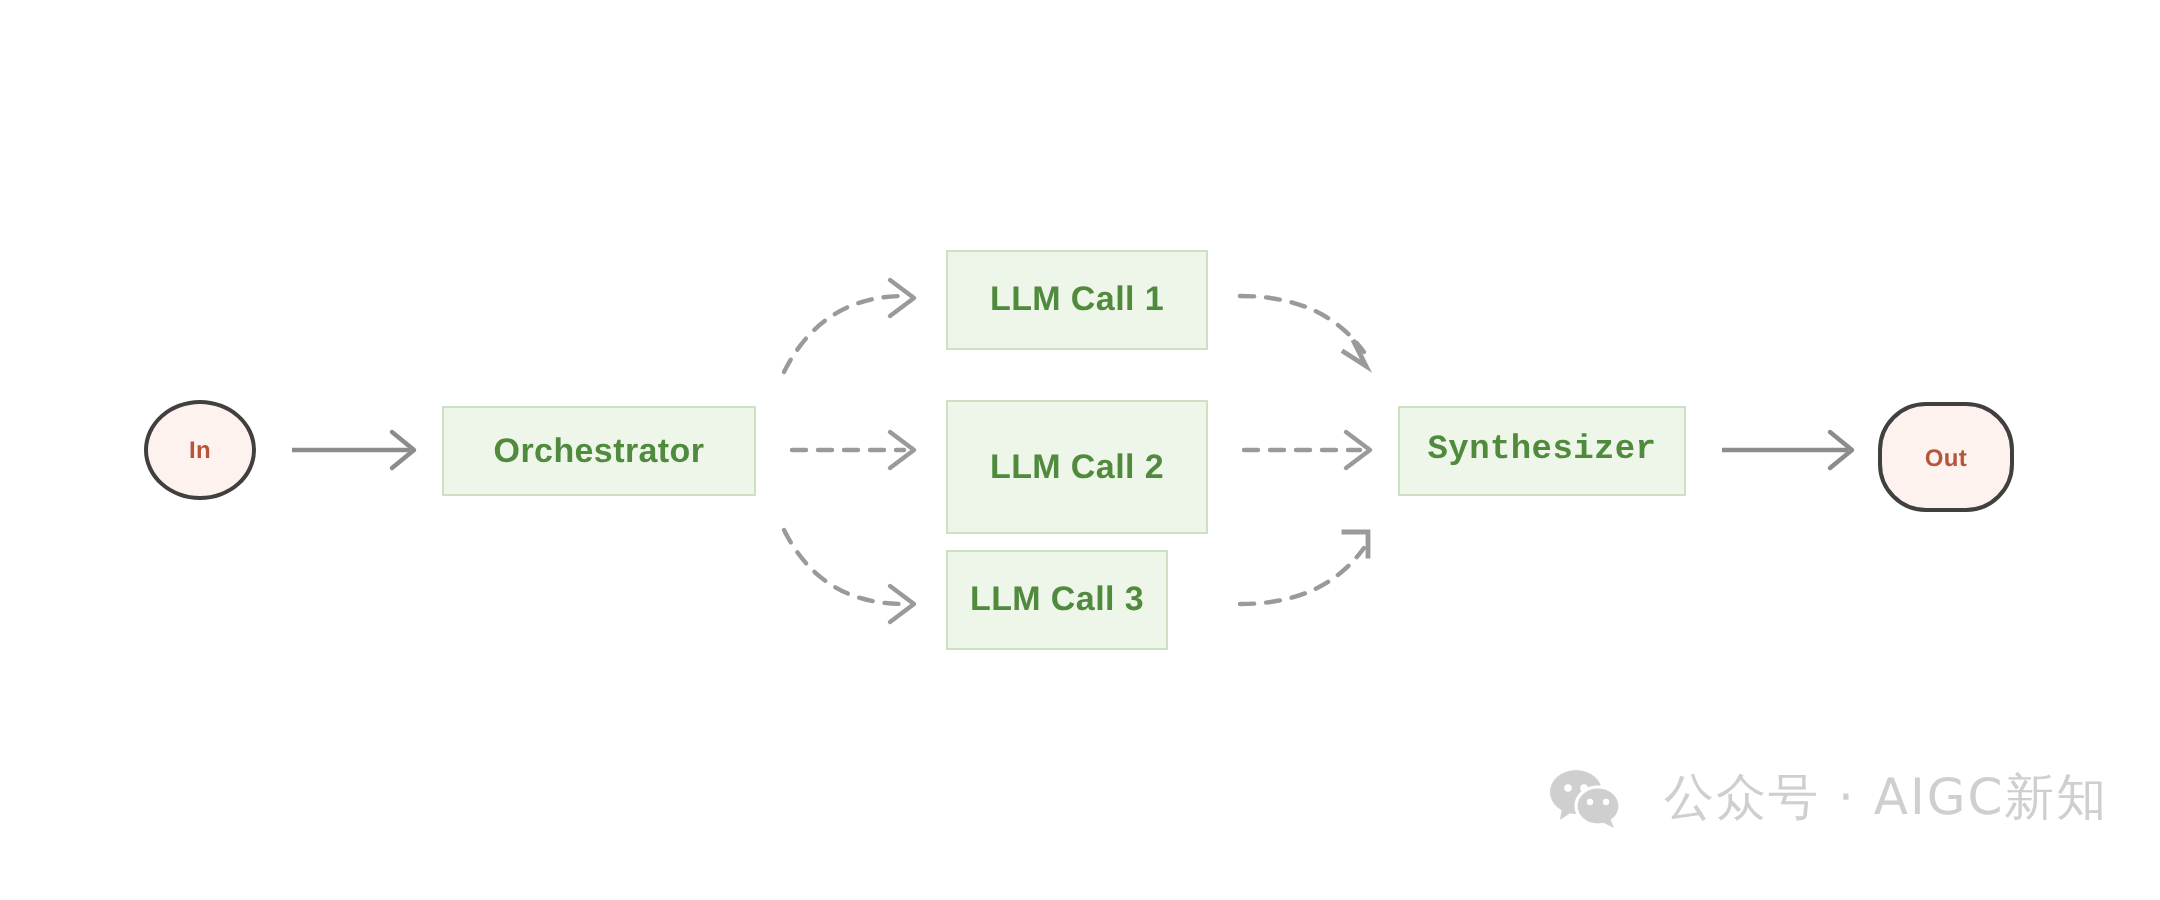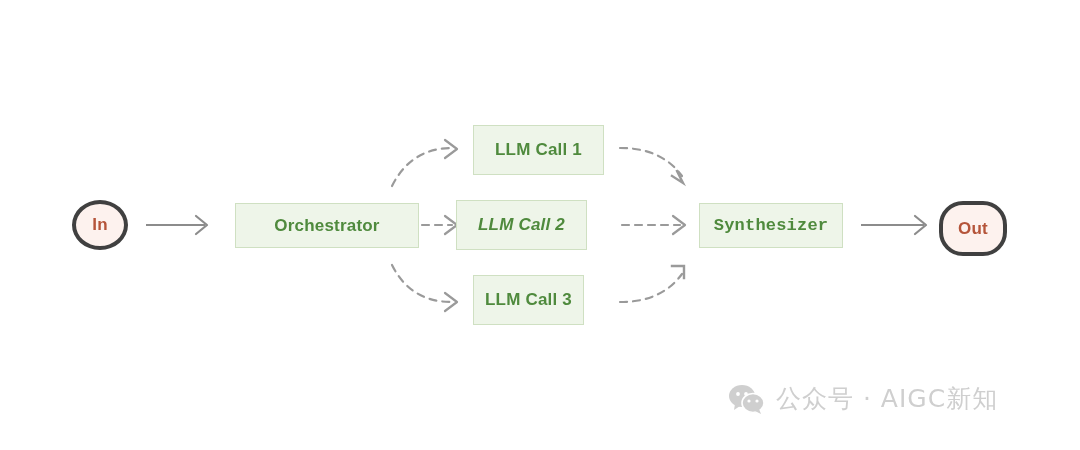--- a/index.html
+++ b/index.html
@@ -31,52 +31,52 @@
     letter-spacing: 0.2px;
   }
   .box {
     background: #eef5e9;
     border: 1px solid #cfe0c2;
     color: #4f8a3d;
     font-size: 17px;
   }
   .terminal {
     background: #fdf2ee;
-    border: 4px solid #404040;
+    border: 2px solid #404040;
     color: #b5553a;
-    font-size: 17px;
+    font-size: 12px;
   }
   #node-in {
     left: 72px; top: 200px;
     width: 56px; height: 50px;
     border-radius: 28px / 25px;
   }
   #node-orchestrator {
-    left: 235px; top: 203px;
-    width: 184px; height: 45px;
+    left: 221px; top: 203px;
+    width: 157px; height: 45px;
   }
   #node-llm1 { left: 473px; top: 125px; width: 131px; height: 50px; }
-  #node-llm2 { left: 456px; top: 200px; width: 131px; height: 50px; font-style: italic; }
+  #node-llm2 { left: 473px; top: 200px; width: 131px; height: 67px; }
   #node-llm3 { left: 473px; top: 275px; width: 111px; height: 50px; }
   #node-synthesizer {
     left: 699px; top: 203px;
     width: 144px; height: 45px; font-family: Liberation Mono, monospace;
   }
   #node-out {
     left: 939px; top: 201px;
     width: 68px; height: 55px;
     border-radius: 24px;
   }
   #watermark {
     position: absolute;
-    left: 728px;
+    left: 774px;
     top: 382px;
     display: flex;
     align-items: center;
-    gap: 10px;
+    gap: 20px;
     color: #cfcfcf;
     font-size: 25px;
     font-family: "DejaVu Sans", sans-serif;
     white-space: nowrap;
   }
   #watermark .wm-text { letter-spacing: 1px; }
 </style>
 </head>
 <body>
 

